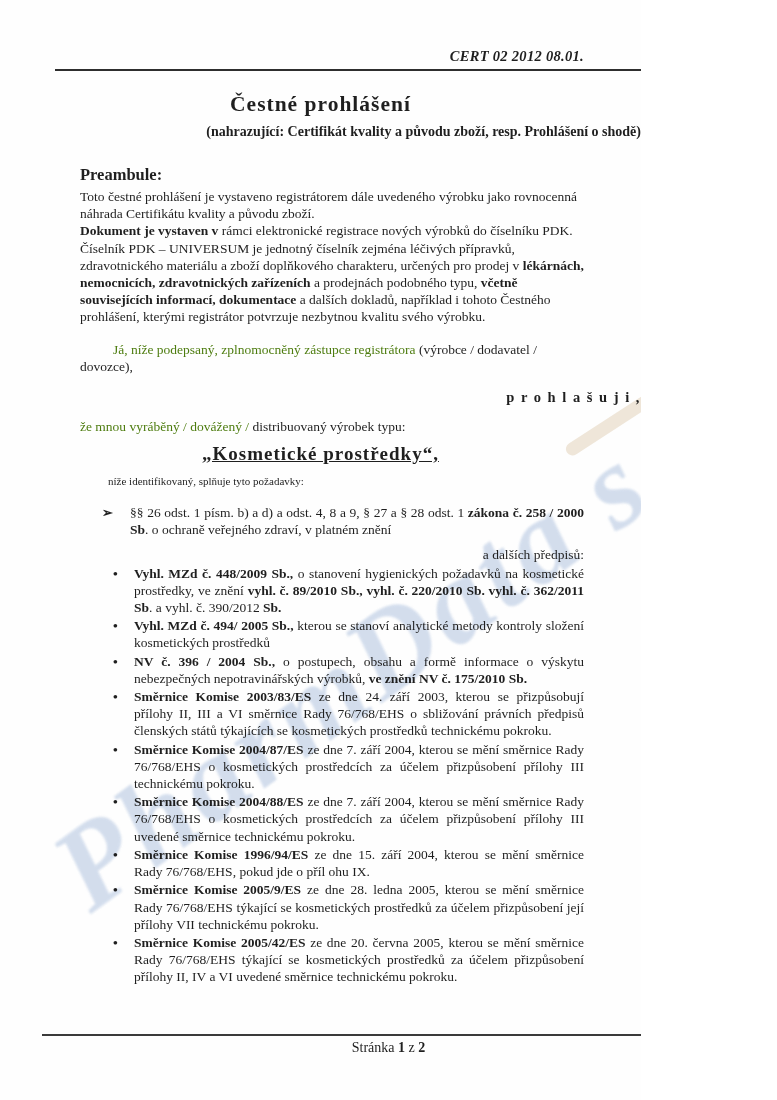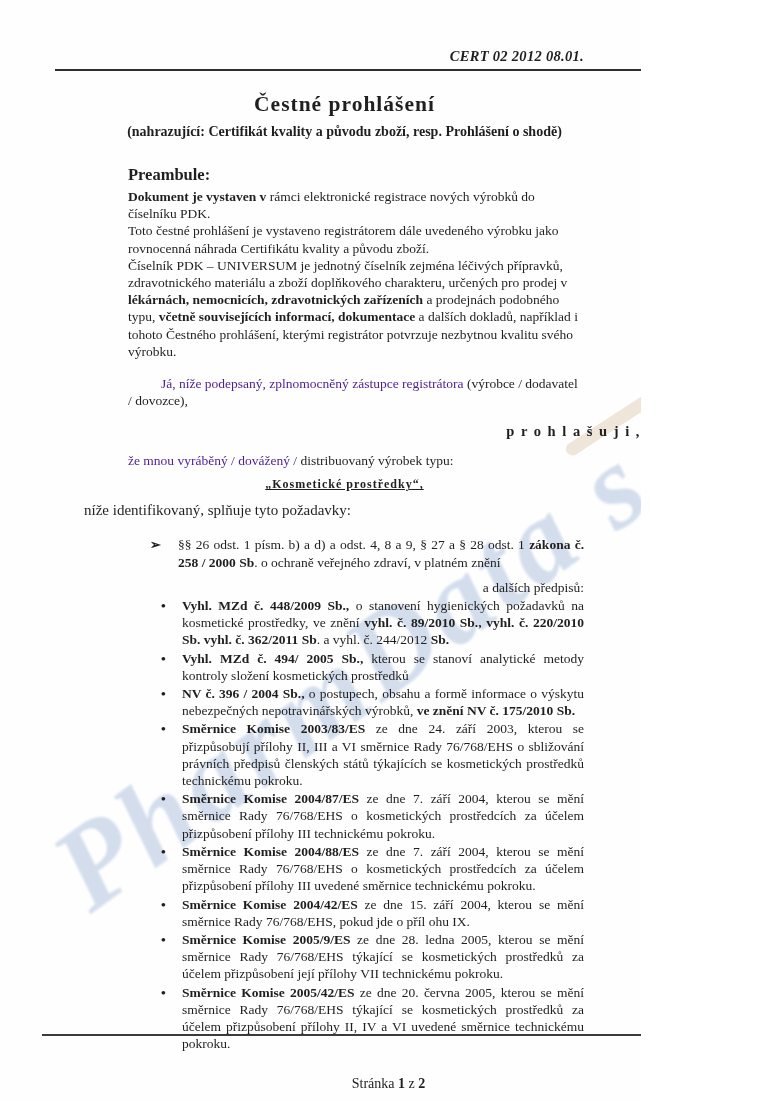--- a/index.html
+++ b/index.html
@@ -13,91 +13,91 @@
     color:#ccd8ea;letter-spacing:5px;opacity:.85;filter:blur(1.2px);
     transform:rotate(-36deg);transform-origin:0 0;
     pointer-events:none;user-select:none;
   }
   .scan-stroke{
     position:absolute;left:567px;top:446px;width:132px;height:13px;z-index:0;
     background:#ebe0cf;border-radius:7px;opacity:.8;
     transform:rotate(-33deg);transform-origin:0 50%;
   }
 
-  #content{position:relative;z-index:1;padding-left:48px;}
+  #content{position:relative;z-index:1;}
 
   .doc-ref{position:absolute;top:48px;right:57px;font-size:14.5px;font-weight:bold;font-style:italic;letter-spacing:.3px;}
   .header-rule{position:absolute;top:69px;left:55px;width:667px;height:2px;background:#2e2e2e;}
 
   .title{padding-top:92px;text-align:center;font-size:21.5px;font-weight:bold;letter-spacing:1px;}
-  .subtitle{text-align:center;font-size:14px;font-weight:bold;margin-top:7px;}
+  .subtitle{text-align:right;font-size:14px;font-weight:bold;margin-top:7px;}
 
   .preamble-h{margin:25px 57px 3px 80px;font-size:16.5px;font-weight:bold;}
   .para{margin:0 57px 0 80px;font-size:13.5px;line-height:17.2px;}
 
   .intro{margin:15px 57px 0 80px;text-indent:33px;font-size:13.5px;line-height:17.2px;}
   .verb{text-align:right;margin-top:14px;font-weight:bold;font-size:14.5px;letter-spacing:1.5px;}
   .product-line{margin:13px 57px 0 80px;font-size:13.5px;}
-  .product-name{text-align:center;margin-top:8px;font-size:12px;font-weight:bold;text-decoration:underline;letter-spacing:1px;}
-  .req-line{margin:10px 57px 0 36px;font-size:15px;}
+  .product-name{text-align:center;margin-top:8px;font-size:19px;font-weight:bold;text-decoration:underline;letter-spacing:1px;}
+  .req-line{margin:10px 57px 0 108px;font-size:11px;}
 
   .law{position:relative;margin:17px 57px 0 80px;padding-left:50px;text-align:justify;font-size:13.5px;line-height:17.2px;}
   .law .arrow{position:absolute;left:22px;top:0;font-size:13px;font-weight:bold;}
   .others{margin:8px 57px 0 80px;font-size:13.5px;line-height:17.2px;text-align:right;}
 
   ul.regs{margin:1px 57px 0 80px;padding:0;list-style:none;font-size:13.5px;line-height:17.2px;}
   ul.regs li{position:relative;padding-left:54px;text-align:justify;margin-top:1px;}
   ul.regs li::before{content:"\2022";position:absolute;left:33px;top:0;font-weight:bold;}
 
   .b{font-weight:bold;}
-  .f{color:#4c1d95;}
+  .f{color:#4d7c0f;}
 
   .footer-rule{position:absolute;left:42px;top:1034px;width:676px;height:2px;background:#3a3a3a;z-index:1;}
-  .footer-text{position:absolute;top:1040px;left:0;width:777px;text-align:center;font-size:14px;z-index:1;margin-top:36px;}
+  .footer-text{position:absolute;top:1040px;left:0;width:777px;text-align:center;font-size:14px;z-index:1;}
 </style>
 </head>
 <body>
 
 <div class="page">
 
   <div class="watermark">PharmData s.r.o.</div>
   <div class="scan-stroke"></div>
 
   <div class="doc-ref">CERT 02 2012 08.01.</div>
   <div class="header-rule"></div>
 
   <div id="content">
 
     <div class="title">Čestné prohlášení</div>
     <div class="subtitle">(nahrazující: Certifikát kvality a původu zboží, resp. Prohlášení o shodě)</div>
 
     <div class="preamble-h">Preambule:</div>
+    <div class="para"><span>Toto čestné prohlášení je vystaveno registrátorem dále uvedeného výrobku jako rovnocenná náhrada Certifikátu kvality a původu zboží.</span></div>
     <div class="para"><span class="b">Dokument je vystaven v </span><span>rámci elektronické registrace nových výrobků do číselníku PDK.</span></div>
-    <div class="para"><span>Toto čestné prohlášení je vystaveno registrátorem dále uvedeného výrobku jako rovnocenná náhrada Certifikátu kvality a původu zboží.</span></div>
     <div class="para"><span>Číselník PDK – UNIVERSUM je jednotný číselník zejména léčivých přípravků, zdravotnického materiálu a zboží doplňkového charakteru, určených pro prodej v </span><span class="b">lékárnách, nemocnicích, zdravotnických zařízeních</span><span> a prodejnách podobného typu, </span><span class="b">včetně souvisejících informací, dokumentace</span><span> a dalších dokladů, například i tohoto Čestného prohlášení, kterými registrátor potvrzuje nezbytnou kvalitu svého výrobku.</span></div>
 
     <div class="intro"><span class="f">Já, níže podepsaný, zplnomocněný zástupce registrátora </span><span>(výrobce / dodavatel / dovozce),</span></div>
     <div class="verb">p r o h l a š u j i ,</div>
     <div class="product-line"><span class="f">že mnou vyráběný / dovážený  / </span><span>distribuovaný výrobek typu:</span></div>
     <div class="product-name">„Kosmetické prostředky“,</div>
     <div class="req-line">níže identifikovaný, splňuje tyto požadavky:</div>
 
     <div class="law">
       <span class="arrow">➢</span><span><span>§§ 26 odst. 1 písm. b) a d) a odst. 4, 8 a 9, § 27 a § 28 odst. 1 </span><span class="b">zákona č. 258 / 2000 Sb</span><span>. o ochraně veřejného zdraví, v platném znění</span></span>
     </div>
     <div class="others">a dalších předpisů:</div>
 
     <ul class="regs">
-      <li><span class="b">Vyhl. MZd č. 448/2009 Sb.,</span><span> o stanovení hygienických požadavků na kosmetické prostředky, ve znění </span><span class="b">vyhl. č. 89/2010 Sb., vyhl. č. 220/2010 Sb. vyhl. č. 362/2011 Sb</span><span>. a vyhl. č. 244/2012 </span><span class="b">Sb.</span></li>
+      <li><span class="b">Vyhl. MZd č. 448/2009 Sb.,</span><span> o stanovení hygienických požadavků na kosmetické prostředky, ve znění </span><span class="b">vyhl. č. 89/2010 Sb., vyhl. č. 220/2010 Sb. vyhl. č. 362/2011 Sb</span><span>. a vyhl. č. 390/2012 </span><span class="b">Sb.</span></li>
       <li><span class="b">Vyhl. MZd č. 494/ 2005 Sb.,</span><span> kterou se stanoví analytické metody kontroly složení kosmetických prostředků</span></li>
       <li><span class="b">NV č. 396 / 2004 Sb.,</span><span> o postupech, obsahu a formě informace o výskytu nebezpečných nepotravinářských výrobků, </span><span class="b">ve znění NV č. 175/2010 Sb.</span></li>
       <li><span class="b">Směrnice Komise 2003/83/ES</span><span> ze dne 24. září 2003, kterou se přizpůsobují přílohy II, III a VI směrnice Rady 76/768/EHS o sbližování právních předpisů členských států týkajících se kosmetických prostředků technickému pokroku.</span></li>
       <li><span class="b">Směrnice Komise 2004/87/ES</span><span> ze dne 7. září 2004, kterou se mění směrnice Rady 76/768/EHS o kosmetických prostředcích za účelem přizpůsobení přílohy III technickému pokroku.</span></li>
       <li><span class="b">Směrnice Komise 2004/88/ES</span><span> ze dne 7. září 2004, kterou se mění směrnice Rady 76/768/EHS o kosmetických prostředcích za účelem přizpůsobení přílohy III uvedené směrnice technickému pokroku.</span></li>
-      <li><span class="b">Směrnice Komise 2004/42/ES</span><span> ze dne 15. září 2004, kterou se mění směrnice Rady 76/768/EHS, pokud jde o příl ohu IX.</span></li>
+      <li><span class="b">Směrnice Komise 1996/94/ES</span><span> ze dne 15. září 2004, kterou se mění směrnice Rady 76/768/EHS, pokud jde o příl ohu IX.</span></li>
       <li><span class="b">Směrnice Komise 2005/9/ES</span><span> ze dne 28. ledna 2005, kterou se mění směrnice Rady 76/768/EHS týkající se kosmetických prostředků za účelem přizpůsobení její přílohy VII technickému pokroku.</span></li>
       <li><span class="b">Směrnice Komise 2005/42/ES</span><span> ze dne 20. června 2005, kterou se mění směrnice Rady 76/768/EHS týkající se kosmetických prostředků za účelem přizpůsobení přílohy II, IV a VI uvedené směrnice technickému pokroku.</span></li>
     </ul>
 
   </div>
 
   <div class="footer-rule"></div>
   <div class="footer-text"><span>Stránka </span><span class="b">1</span><span> z </span><span class="b">2</span></div>
 
 </div>

